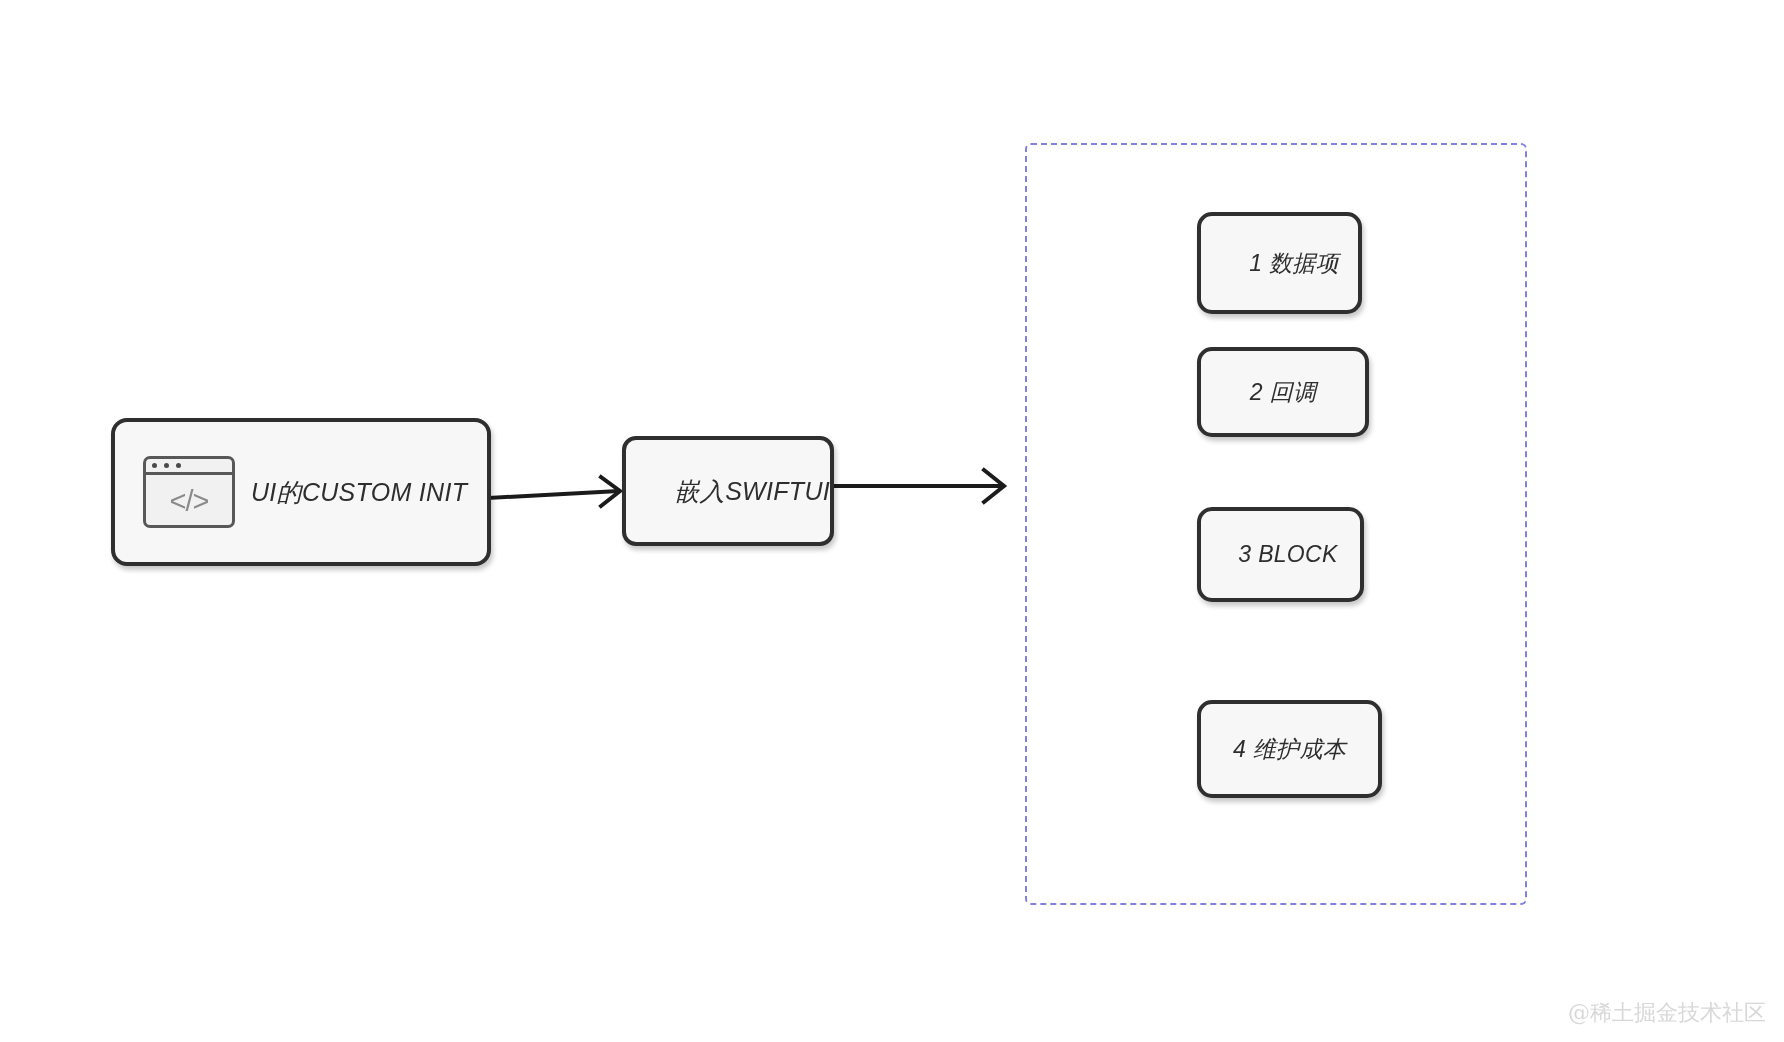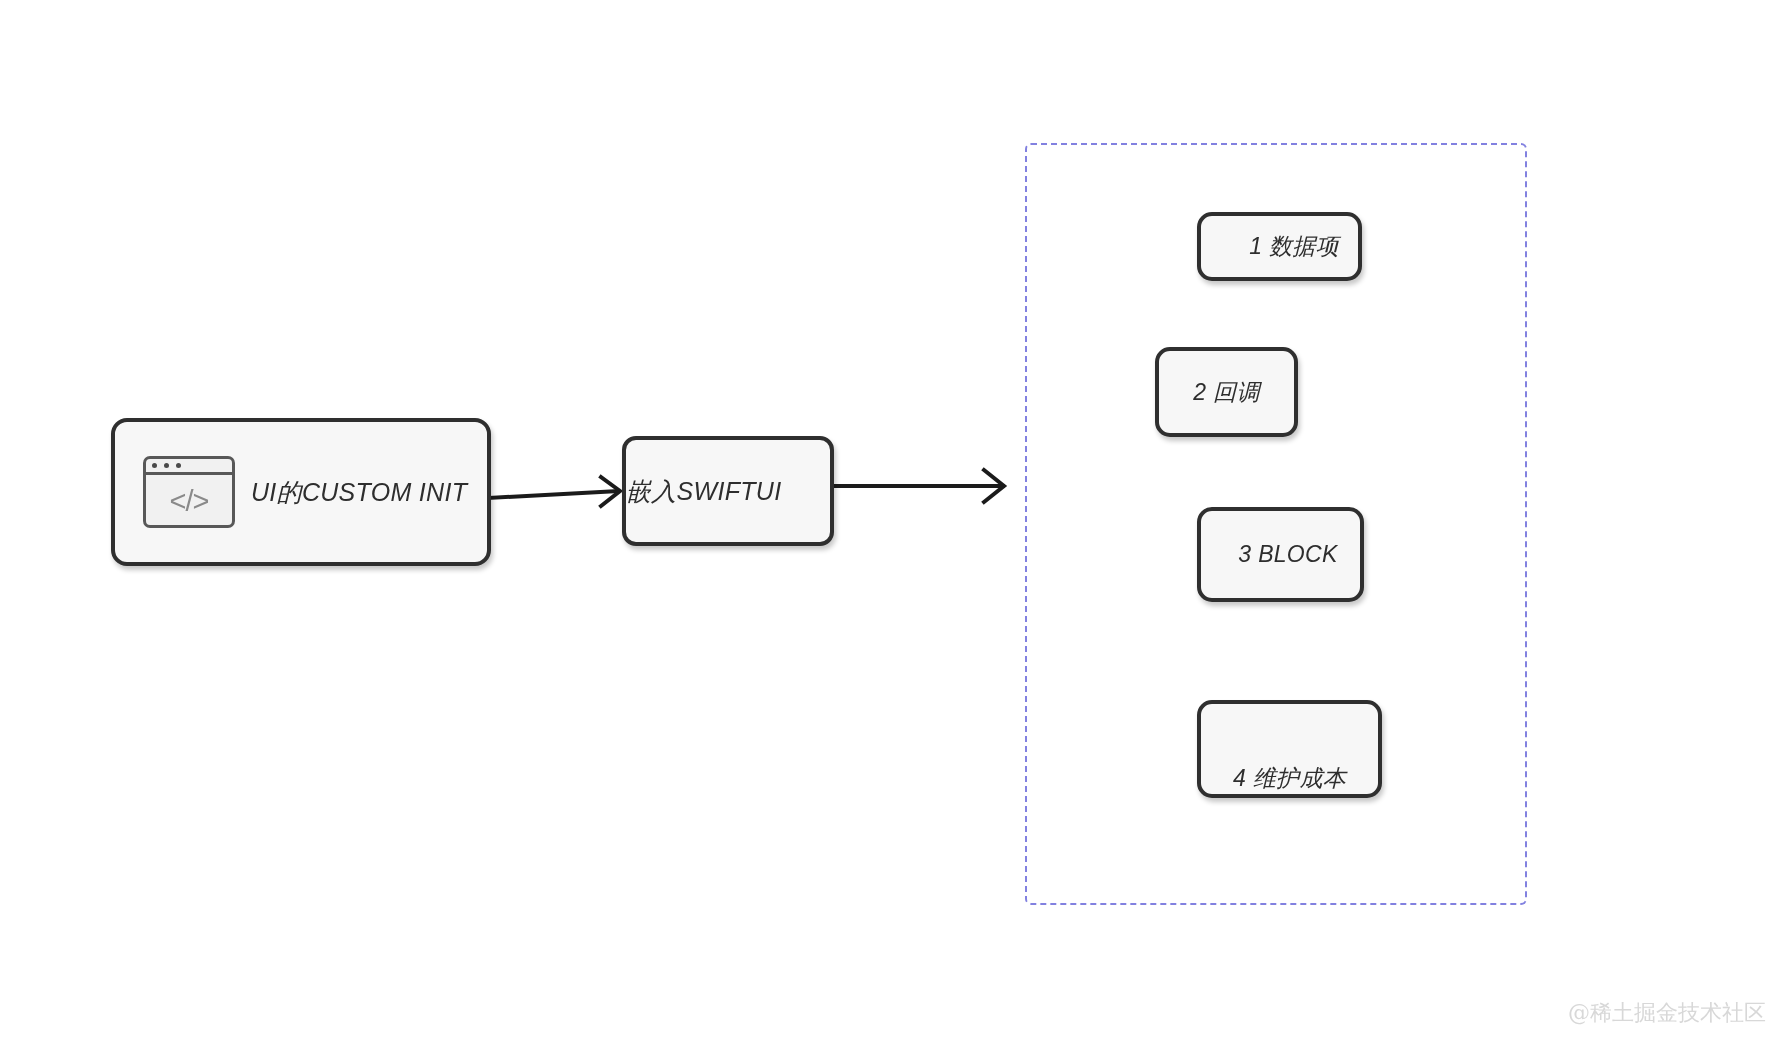--- a/index.html
+++ b/index.html
@@ -116,21 +116,21 @@
     letter-spacing: -1px;
   }
 
   
   #node-embed-swiftui {
     left: 622px;
     top: 436px;
     width: 212px;
     height: 110px;
     border-radius: 14px;
-    justify-content: flex-start;
+    justify-content: flex-end;
   }
   #node-embed-swiftui .node-label {
     font-size: 25px;
   }
 
   
   #group-container {
     position: absolute;
     left: 1025px;
     top: 143px;
@@ -140,24 +140,24 @@
     border: 2px dashed #8281e0;
     border-radius: 6px;
     background: transparent;
   }
 
   
   .concern {
     justify-content: center;
     border-radius: 15px;
   }
-  #concern-0 { left: 1197px; top: 212px; width: 165px; height: 69px; padding-left: 29px; }
-  #concern-1 { left: 1155px; top: 347px; width: 143px; height: 90px; }
+  #concern-0 { left: 1197px; top: 212px; width: 165px; height: 102px; padding-left: 29px; }
+  #concern-1 { left: 1197px; top: 347px; width: 172px; height: 90px; }
   #concern-2 { left: 1197px; top: 507px; width: 167px; height: 95px; padding-left: 15px; }
-  #concern-3 { left: 1197px; top: 700px; width: 185px; height: 98px; align-items: flex-end; }
+  #concern-3 { left: 1197px; top: 700px; width: 185px; height: 98px; }
 
   .concern .node-label { font-size: 23px; }
 
   
   #watermark {
     position: absolute;
     right: 18px;
     bottom: 14px;
     font-family: "DejaVu Serif", "Liberation Serif", serif;
     font-size: 22px;

